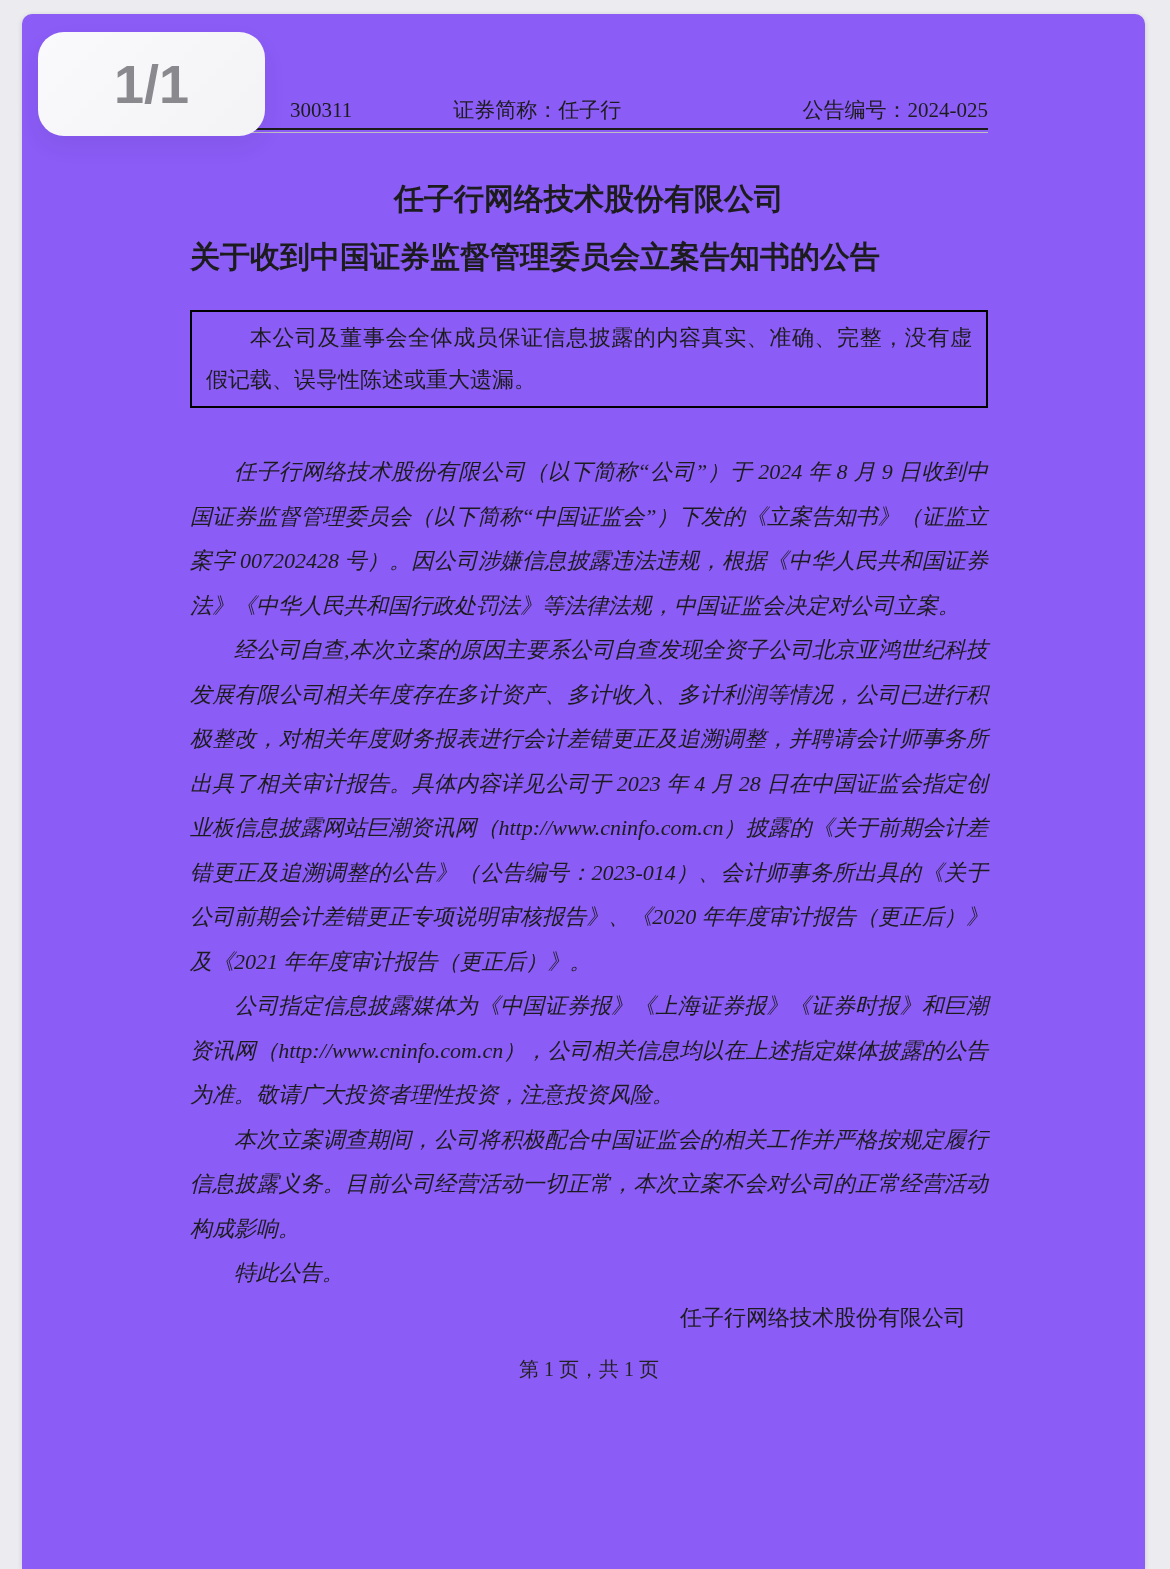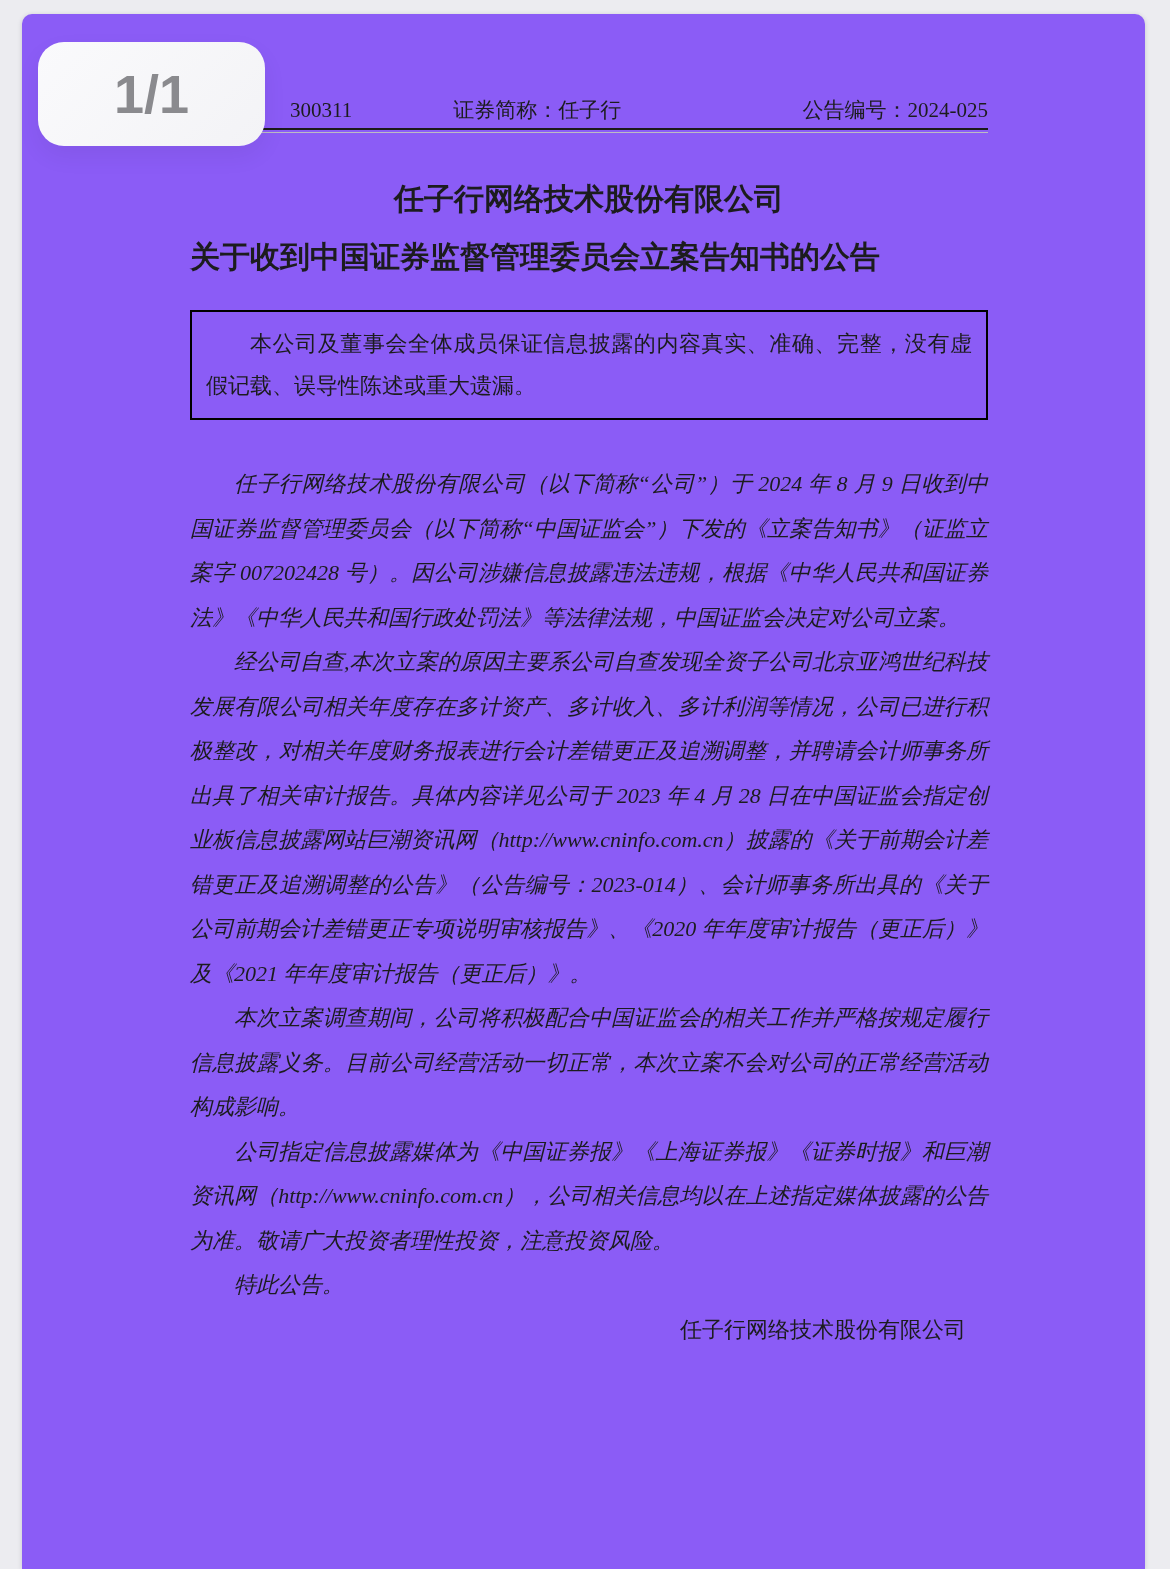--- a/index.html
+++ b/index.html
@@ -24,21 +24,21 @@
     background: #8b5cf6;
     border-radius: 10px 10px 0 0;
     box-shadow: 0 1px 5px rgba(40,40,60,.18);
   }
   .content {
     padding: 0 157px 0 168px;
   }
   .page-indicator {
     position: absolute;
     left: 38px;
-    top: 42px;
+    top: 32px;
     width: 227px;
     height: 104px;
     border-radius: 26px;
     background: linear-gradient(135deg, #fafafc 0%, #f3f3f6 100%);
     box-shadow: 0 10px 24px rgba(0,0,0,.06);
     display: flex;
     align-items: center;
     justify-content: center;
     font-family: "Liberation Sans", "DejaVu Sans", sans-serif;
     font-size: 54px;
@@ -76,21 +76,21 @@
   }
   .doc-subtitle {
     margin: 24px 0 0;
     font-weight: bold;
     font-size: 30px;
     line-height: 34px;
   }
   .disclaimer-box {
     margin: 36px 0 0;
     border: 2px solid #000;
-    padding: 11px 14px;
+    padding: 5px 14px;
   }
   .disclaimer-box p {
     margin: 0;
     font-size: 22px;
     line-height: 42px;
     text-indent: 2em;
     text-align: justify;
   }
   .body-text {
     margin-top: 42px;
@@ -138,24 +138,25 @@
     <h1 class="doc-title">任子行网络技术股份有限公司</h1>
     <h2 class="doc-subtitle">关于收到中国证券监督管理委员会立案告知书的公告</h2>
 
     <div class="disclaimer-box">
       <p>本公司及董事会全体成员保证信息披露的内容真实、准确、完整，没有虚假记载、误导性陈述或重大遗漏。</p>
     </div>
 
     <div class="body-text">
       <p>任子行网络技术股份有限公司（以下简称“公司”）于 2024 年 8 月 9 日收到中国证券监督管理委员会（以下简称“中国证监会”）下发的《立案告知书》（证监立案字 007202428 号）。因公司涉嫌信息披露违法违规，根据《中华人民共和国证券法》《中华人民共和国行政处罚法》等法律法规，中国证监会决定对公司立案。</p>
       <p>经公司自查,本次立案的原因主要系公司自查发现全资子公司北京亚鸿世纪科技发展有限公司相关年度存在多计资产、多计收入、多计利润等情况，公司已进行积极整改，对相关年度财务报表进行会计差错更正及追溯调整，并聘请会计师事务所出具了相关审计报告。具体内容详见公司于 2023 年 4 月 28 日在中国证监会指定创业板信息披露网站巨潮资讯网（http://www.cninfo.com.cn）披露的《关于前期会计差错更正及追溯调整的公告》（公告编号：2023-014）、会计师事务所出具的《关于公司前期会计差错更正专项说明审核报告》、《2020 年年度审计报告（更正后）》及《2021 年年度审计报告（更正后）》。</p>
+      <p>公司指定信息披露媒体为《中国证券报》《上海证券报》《证券时报》和巨潮资讯网（http://www.cninfo.com.cn），公司相关信息均以在上述指定媒体披露的公告为准。敬请广大投资者理性投资，注意投资风险。</p>
       <p>本次立案调查期间，公司将积极配合中国证监会的相关工作并严格按规定履行信息披露义务。目前公司经营活动一切正常，本次立案不会对公司的正常经营活动构成影响。</p>
-      <p>公司指定信息披露媒体为《中国证券报》《上海证券报》《证券时报》和巨潮资讯网（http://www.cninfo.com.cn），公司相关信息均以在上述指定媒体披露的公告为准。敬请广大投资者理性投资，注意投资风险。</p>
       <p>特此公告。</p>
     </div>
 
     <div class="signature">
       <div>任子行网络技术股份有限公司</div>
     </div>
 
+    <div class="page-footer">第 1 页，共 1 页</div>
 
   </div>
 </div>
 
 </body></html>

